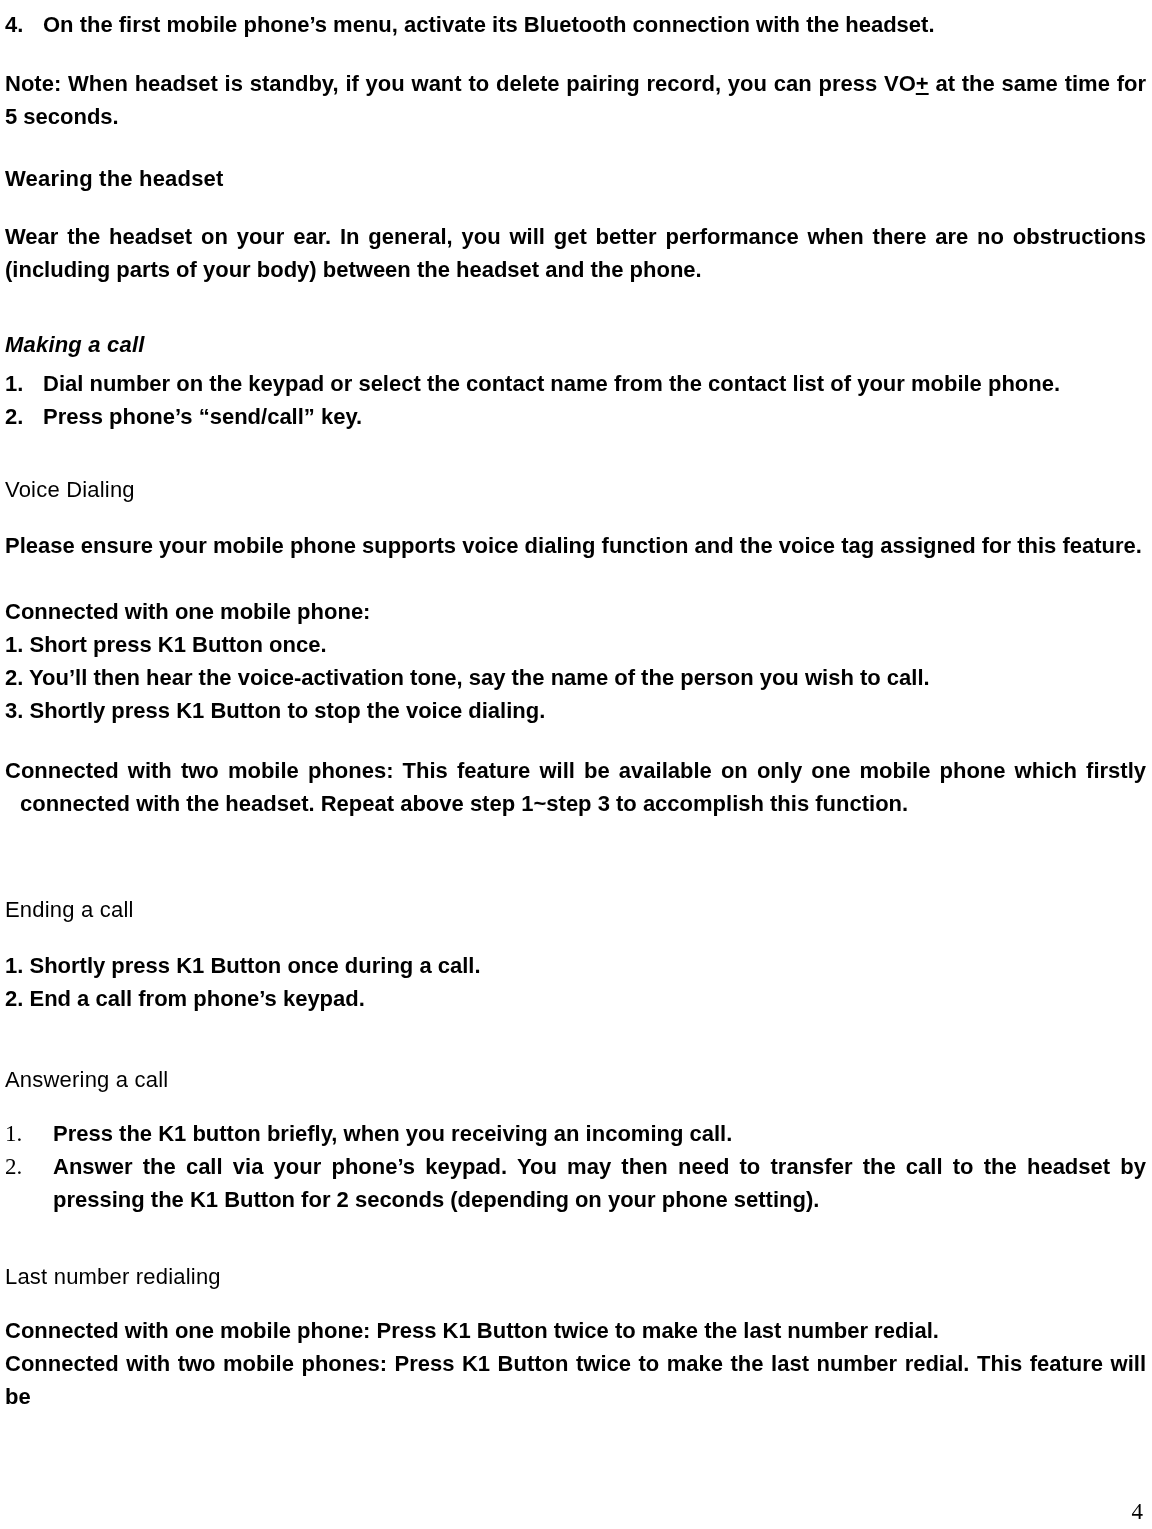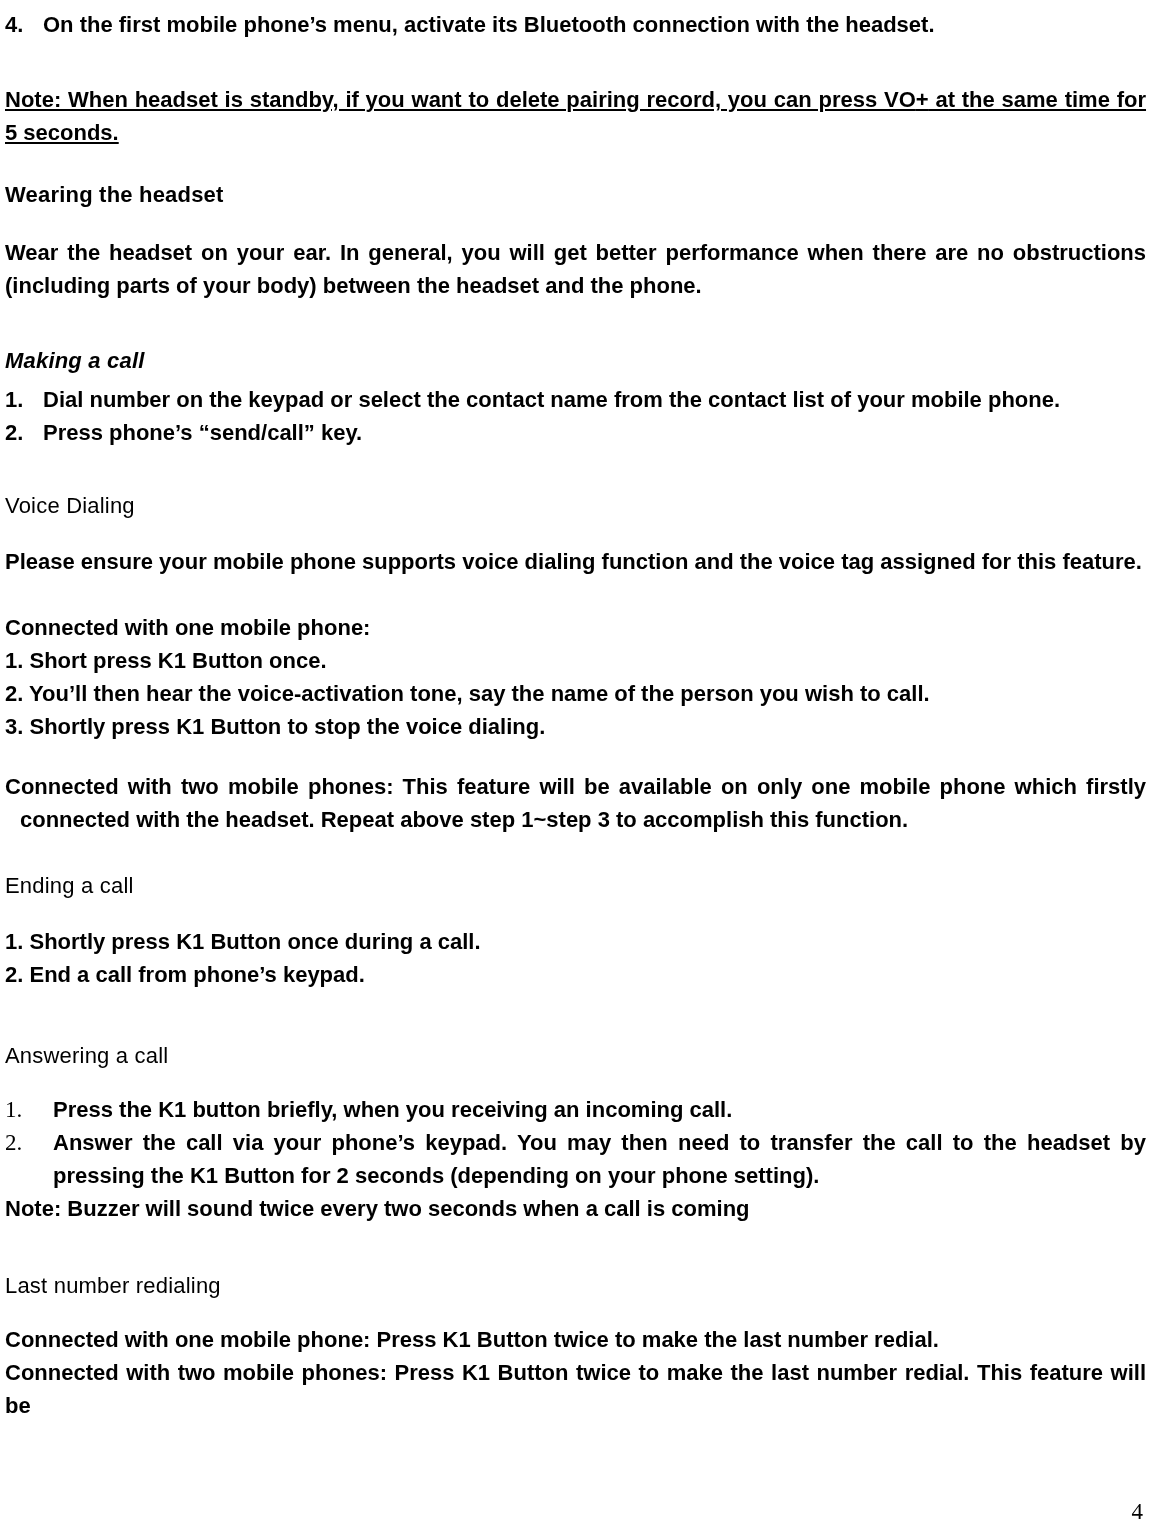--- a/index.html
+++ b/index.html
@@ -34,30 +34,30 @@
     font-size: 23px;
   }
 
   .hang-indent {
     padding-left: 15px;
     text-indent: -15px;
   }
 
   .underline { text-decoration: underline; }
 
-  .mt-note      { margin-top: 42px; text-decoration: underline; }
+  .mt-note      { margin-top: 26px; }
   .mt-h1-wear   { margin-top: 23px; }
   .mt-wear-body { margin-top: 19px; }
   .mt-h1-making { margin-top: 36px; font-style: italic; }
   .mt-using     { margin-top: 48px; }
   .mt-h2-voice  { margin-top: 36px; }
   .mt-please    { margin-top: 18px; }
   .mt-connone   { margin-top: 33px; }
   .mt-conntwo   { margin-top: 27px; }
-  .mt-h2-end    { margin-top: 29px; }
+  .mt-h2-end    { margin-top: 69px; }
   .mt-endsteps  { margin-top: 18px; }
   .mt-h2-ans    { margin-top: 44px; }
   .mt-anslist   { margin-top: 16px; }
   .mt-h2-redial { margin-top: 40px; }
   .mt-redial1   { margin-top: 16px; }
 
   .page-number {
     position: absolute;
     right: 9px;
     bottom: 4px;
@@ -114,21 +114,20 @@
   <div class="mt-anslist">
     <div class="numrow ansrow">
       <span class="num">1.</span>
       <span class="txt">Press the K1 button briefly, when you receiving an incoming call.</span>
     </div>
     <div class="numrow ansrow">
       <span class="num">2.</span>
       <span class="txt just">Answer the call via your phone’s keypad. You may then need to transfer the call to the headset by pressing the K1 Button for 2 seconds (depending on your phone setting).</span>
     </div>
   </div>
-  <p>Note: Buzzer will sound twice every two seconds when a call is coming</p>
 
   <h2 class="h2 mt-h2-redial">Last number redialing</h2>
   <p class="mt-redial1">Connected with one mobile phone: Press K1 Button twice to make the last number redial.</p>
   <p class="just-all">Connected with two mobile phones: Press K1 Button twice to make the last number redial. This feature will be</p>
 
   <div class="page-number">4</div>
 
 </div>
 
 </body></html>

